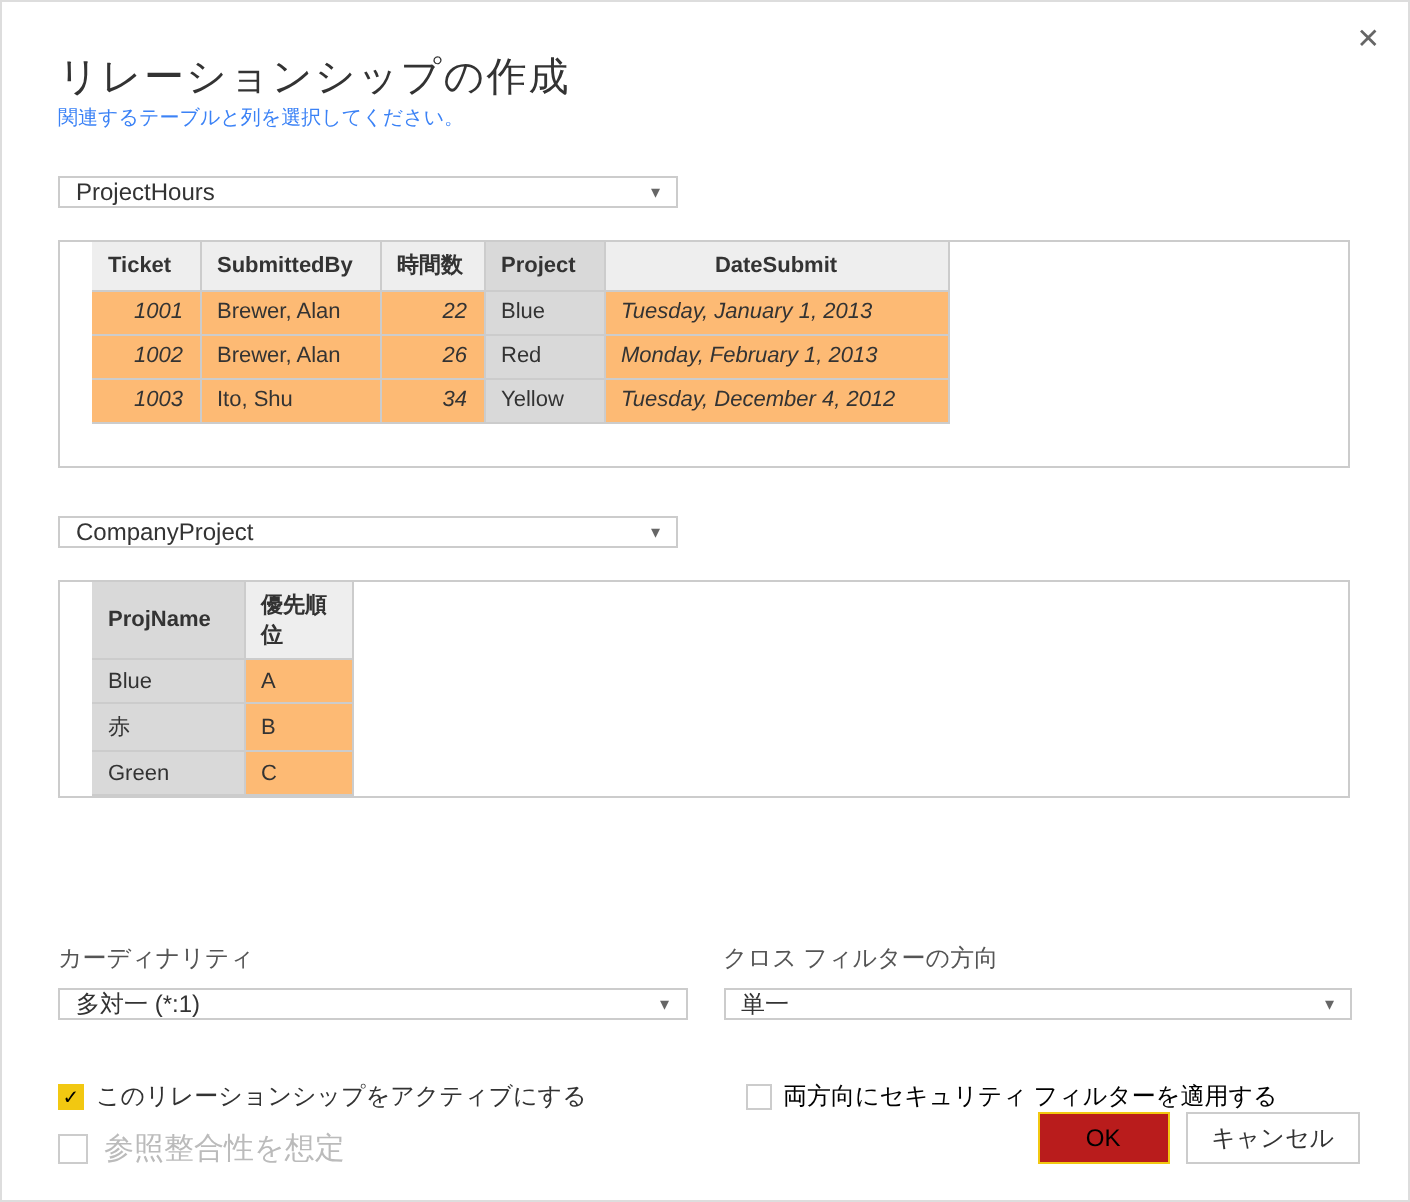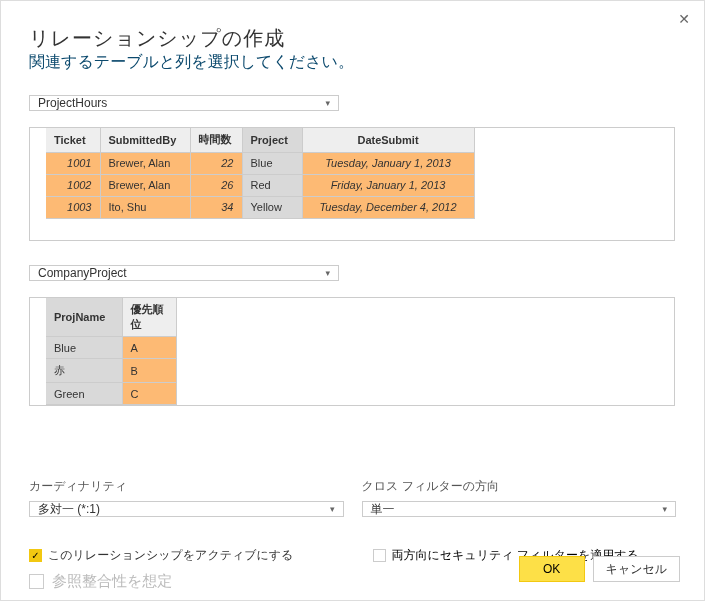--- a/index.html
+++ b/index.html
@@ -24,22 +24,22 @@
   .dialog {
     padding: 24px 28px 20px 28px;
   }
   .title {
     font-size: 20px;
     font-weight: 300;
     color: #333;
     letter-spacing: 1px;
   }
   .subtitle {
-    font-size: 16px;
-    color: #0c4a6e;
+    font-size: 10px;
+    color: #3b82f6;
     margin-bottom: 22px;
   }
   .dropdown {
     border: 1px solid #ccc;
     height: 16px;
     display: flex;
     align-items: center;
     justify-content: space-between;
     padding: 0 8px;
     background: #fff;
@@ -144,31 +144,31 @@
     border: 1px solid #ccc;
     background: #fff;
     display: flex;
     align-items: center;
     justify-content: center;
     font-size: 12px;
     cursor: pointer;
     padding: 0 12px;
   }
   .btn.primary {
-    background: #fde047;
+    background: #b91c1c;
     border-color: #f2c811;
     color: #000;
   }
   .t1 th:nth-child(1), .t1 td:nth-child(1){width:54px;text-align:right;font-style:italic;}
   .t1 th:nth-child(1){text-align:left;font-style:normal;}
   .t1 th:nth-child(2), .t1 td:nth-child(2){width:90px;}
   .t1 th:nth-child(3), .t1 td:nth-child(3){width:52px;text-align:right;font-style:italic;}
   .t1 th:nth-child(3){text-align:left;font-style:normal;}
   .t1 th:nth-child(4), .t1 td:nth-child(4){width:60px;}
-  .t1 th:nth-child(5), .t1 td:nth-child(5){width:172px;text-align:center;font-style:italic;}
+  .t1 th:nth-child(5), .t1 td:nth-child(5){width:172px;text-align:left;font-style:italic;}
   .t1 th:nth-child(5){text-align:center;font-style:normal;}
   .t1-wrap { width: 646px; }
   .t1 { width: auto; }
   .t1 .blankrow td { border-right: none; border-bottom: none; background:#fff; height:22px;}
   .t2 th:nth-child(1), .t2 td:nth-child(1){width:76px;}
   .t2 th:nth-child(2), .t2 td:nth-child(2){width:54px;}
   .t2-wrap { width: 646px; }
 </style>
 </head>
 <body>
@@ -201,21 +201,21 @@
             <td>Brewer, Alan</td>
             <td>22</td>
             <td class="sel">Blue</td>
             <td>Tuesday, January 1, 2013</td>
           </tr>
           <tr>
             <td>1002</td>
             <td>Brewer, Alan</td>
             <td>26</td>
             <td class="sel">Red</td>
-            <td>Friday, January 1, 2013</td>
+            <td>Monday, February 1, 2013</td>
           </tr>
           <tr>
             <td>1003</td>
             <td>Ito, Shu</td>
             <td>34</td>
             <td class="sel">Yellow</td>
             <td>Tuesday, December 4, 2012</td>
           </tr>
           <tr class="blankrow">
             <td colspan="5"></td>

